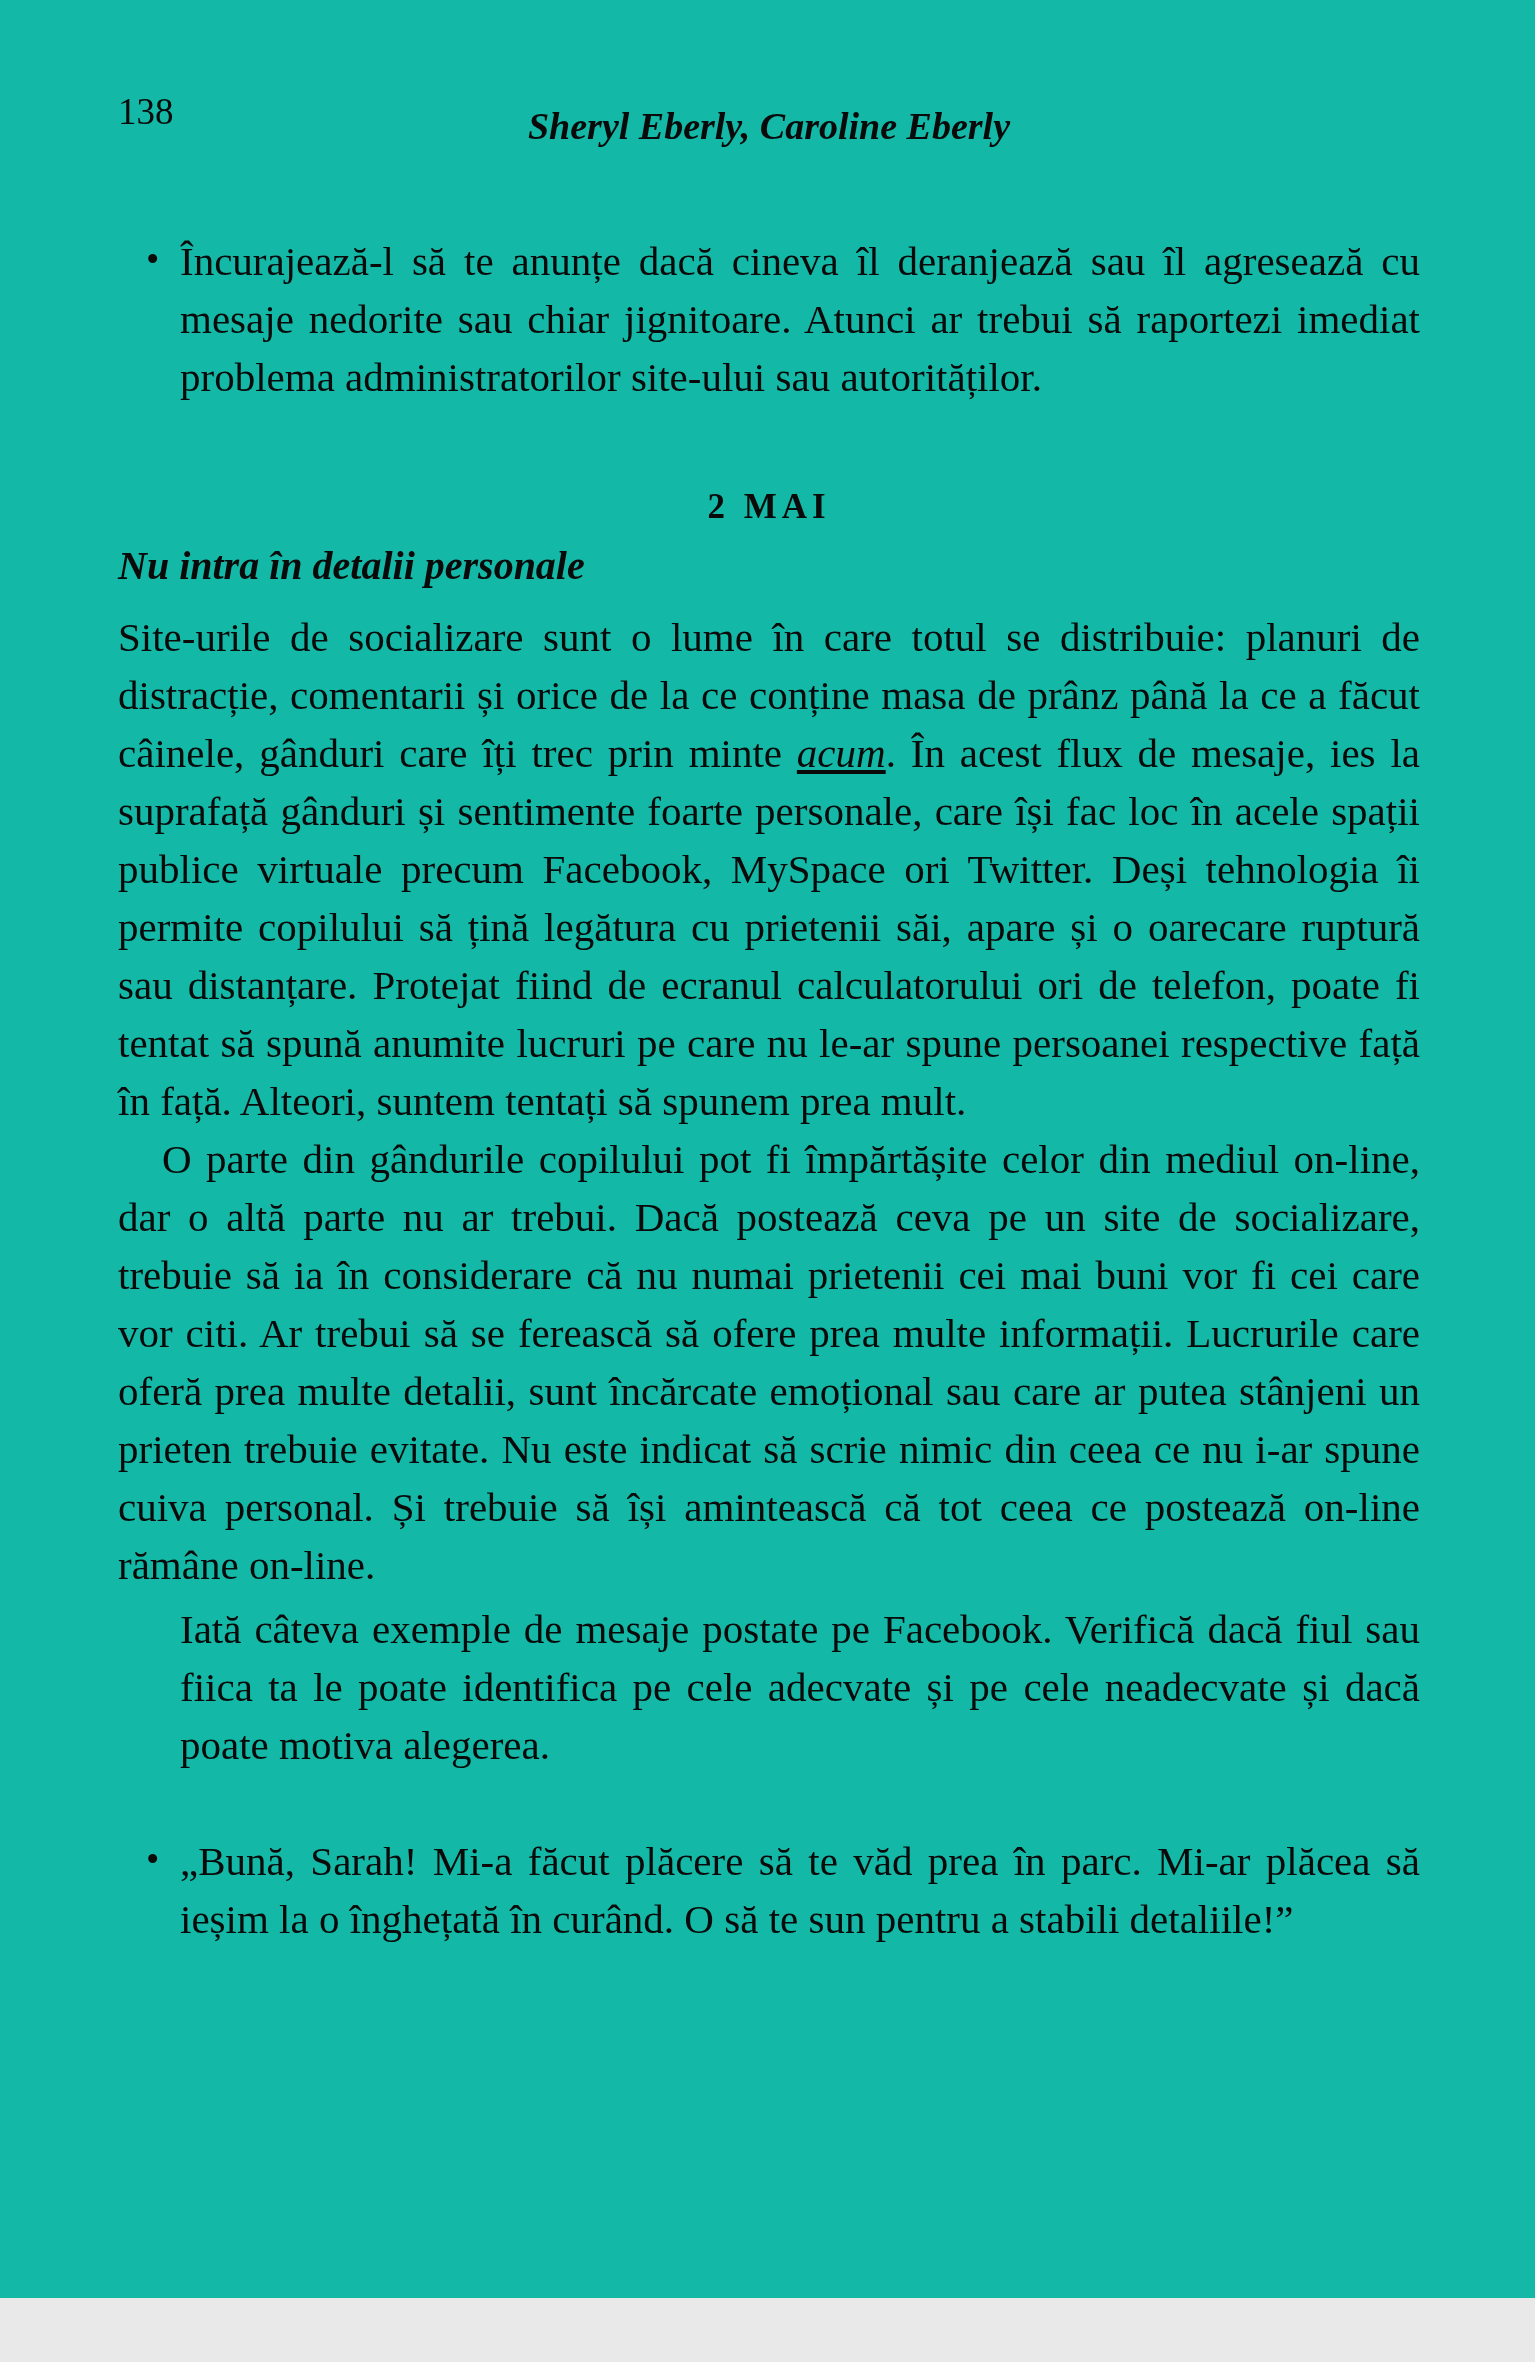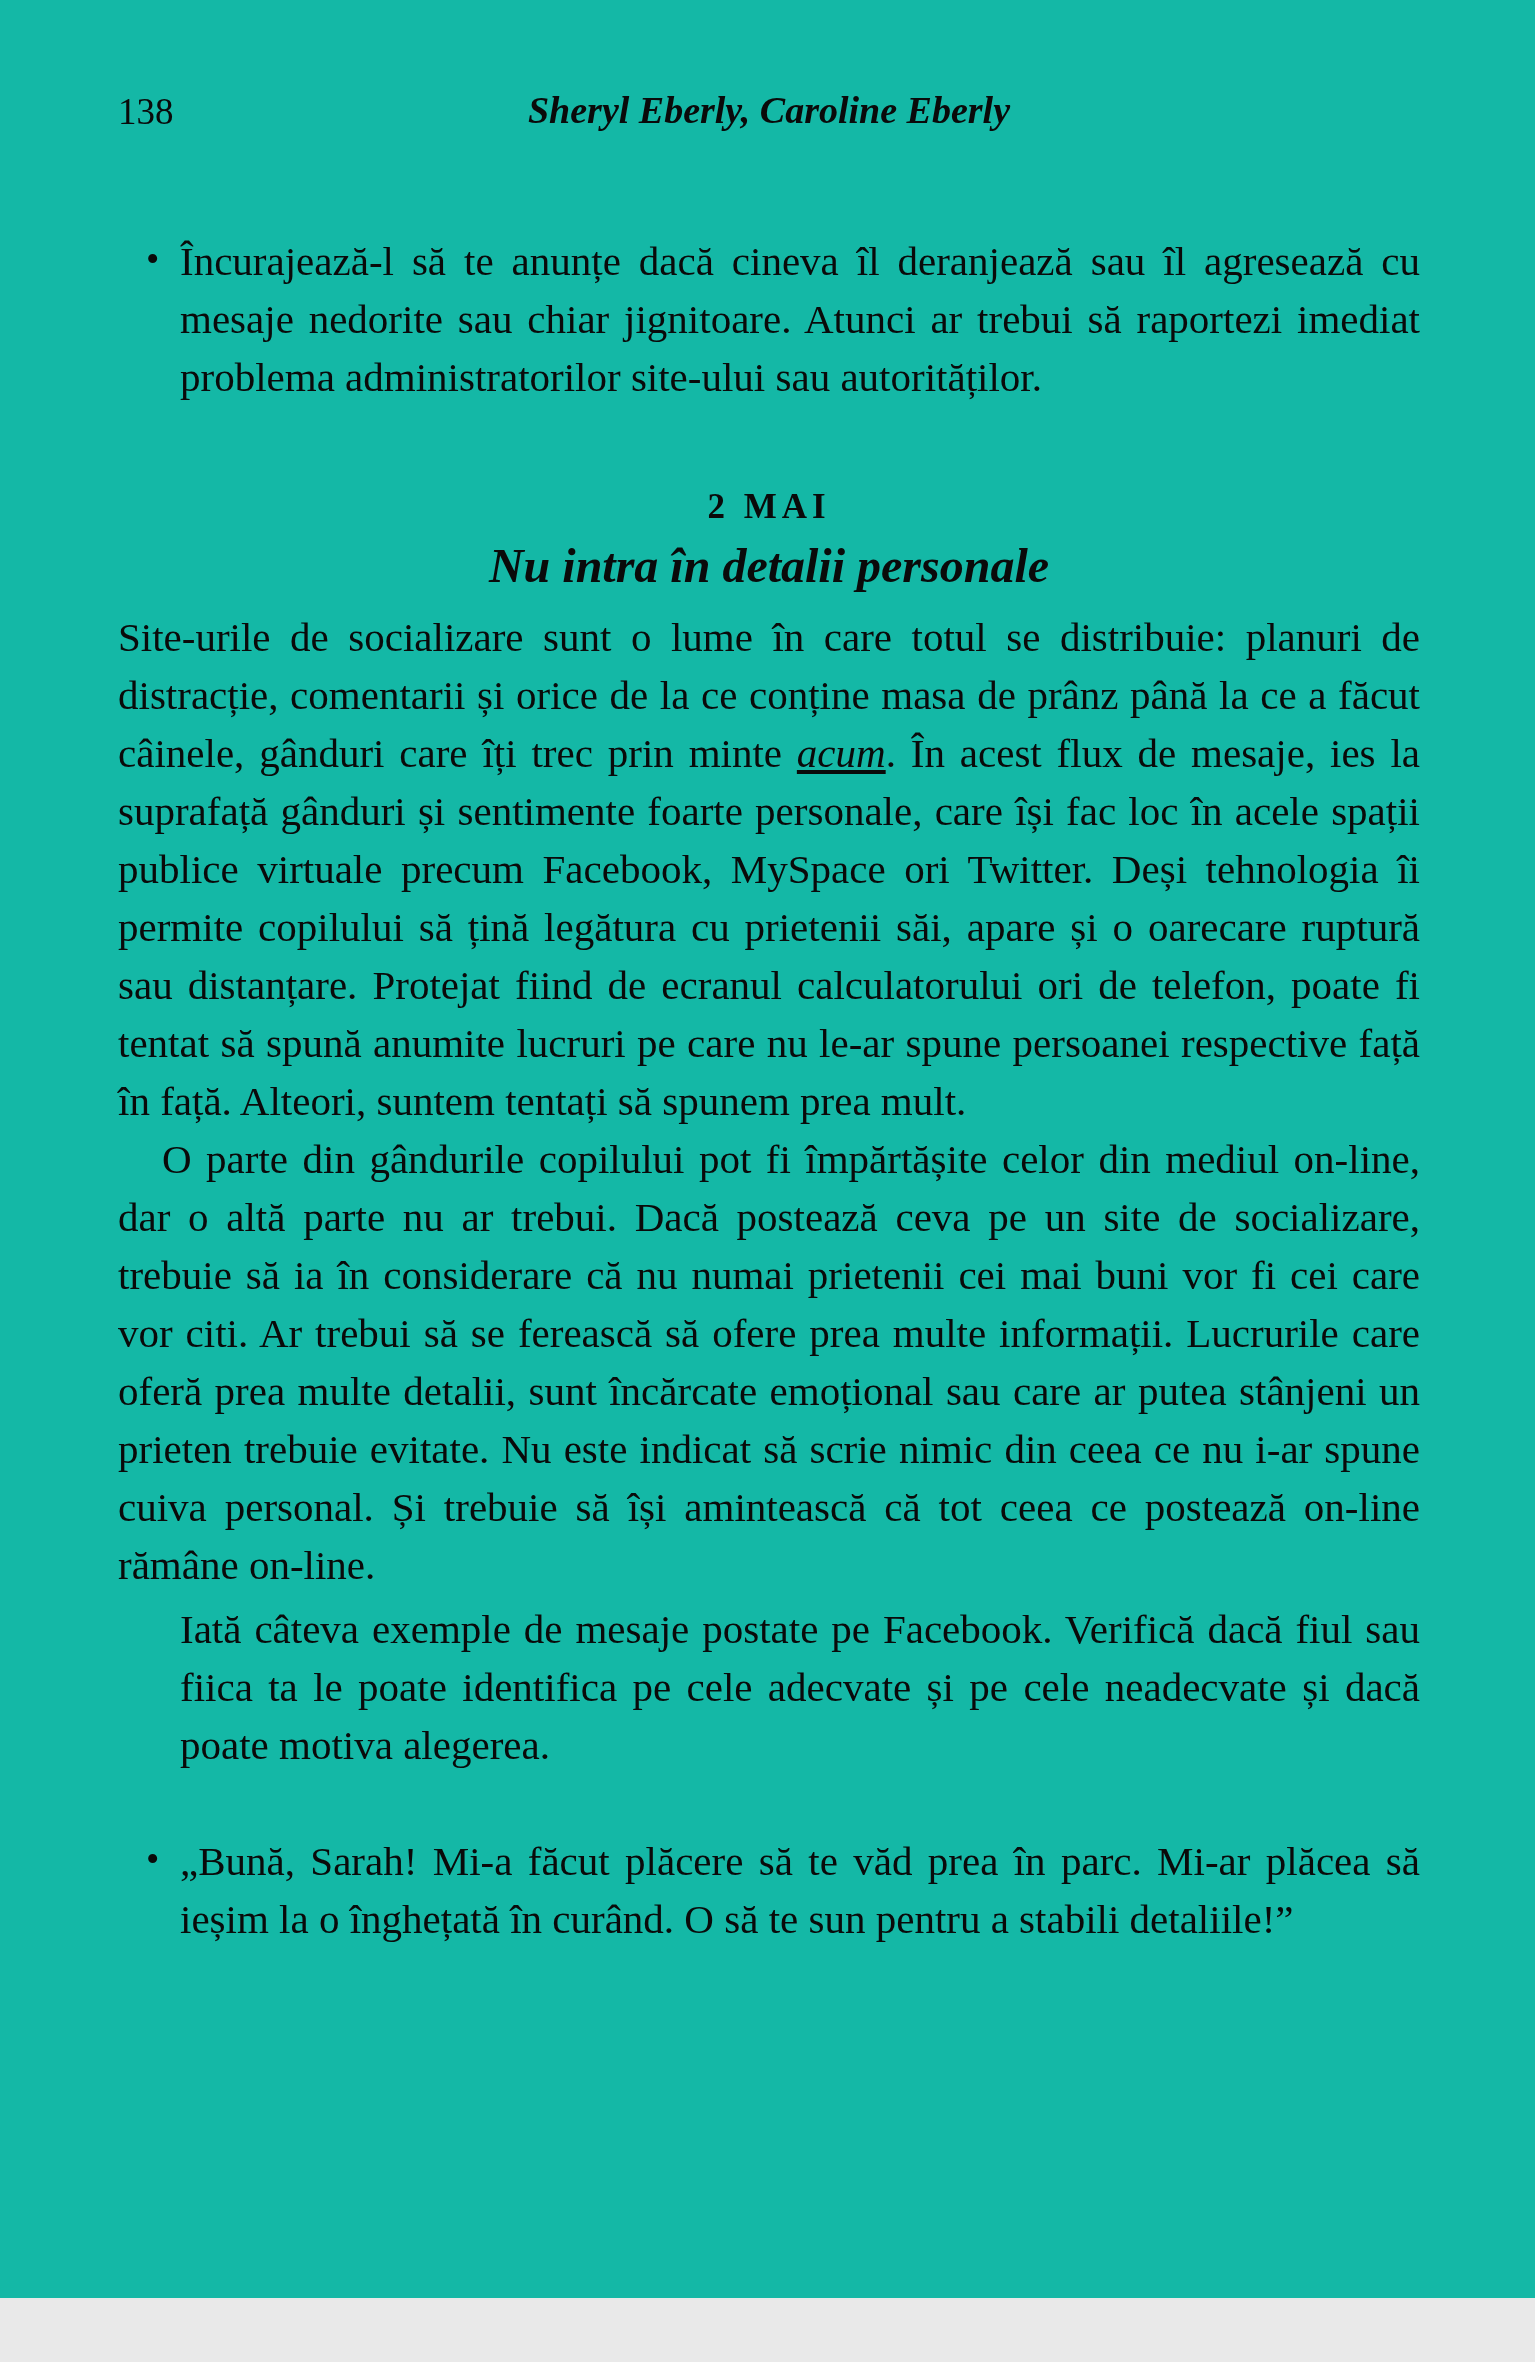--- a/index.html
+++ b/index.html
@@ -13,21 +13,21 @@
     overflow:hidden;
   }
   .runhead-row{
     position:absolute;top:86px;left:118px;width:1302px;height:52px;
   }
   .page-number{
     position:absolute;left:0;top:4px;
     font-size:37px;line-height:44px;
   }
   .running-head{
-    position:absolute;left:0;right:0;top:0;
+    position:absolute;left:0;right:0;top:16px;
     text-align:center;
     font-size:38px;line-height:48px;
     font-weight:700;font-style:italic;
   }
   .content{
     position:absolute;top:232px;left:118px;width:1302px;
   }
   .body-text{
     font-size:41px;line-height:58px;
     text-align:justify;
@@ -43,22 +43,22 @@
   }
   .section-date{
     margin-top:80px;
     text-align:center;
     font-size:35px;line-height:42px;
     font-weight:700;
     letter-spacing:5px;
   }
   .section-title{
     margin-top:10px;
-    text-align:center;
-    font-size:48px;line-height:56px;
+    text-align:left;
+    font-size:40px;line-height:56px;
     font-weight:700;font-style:italic;
   }
   .para{margin:14px 0 0 0;}
   .para + .para{margin-top:0;}
   .para-indent{text-indent:44px;}
   .em{font-style:italic;text-decoration:underline;}
   .exercise-heading{
     margin:26px 0 0 0;
     font-size:43px;line-height:64px;
     font-weight:700;

